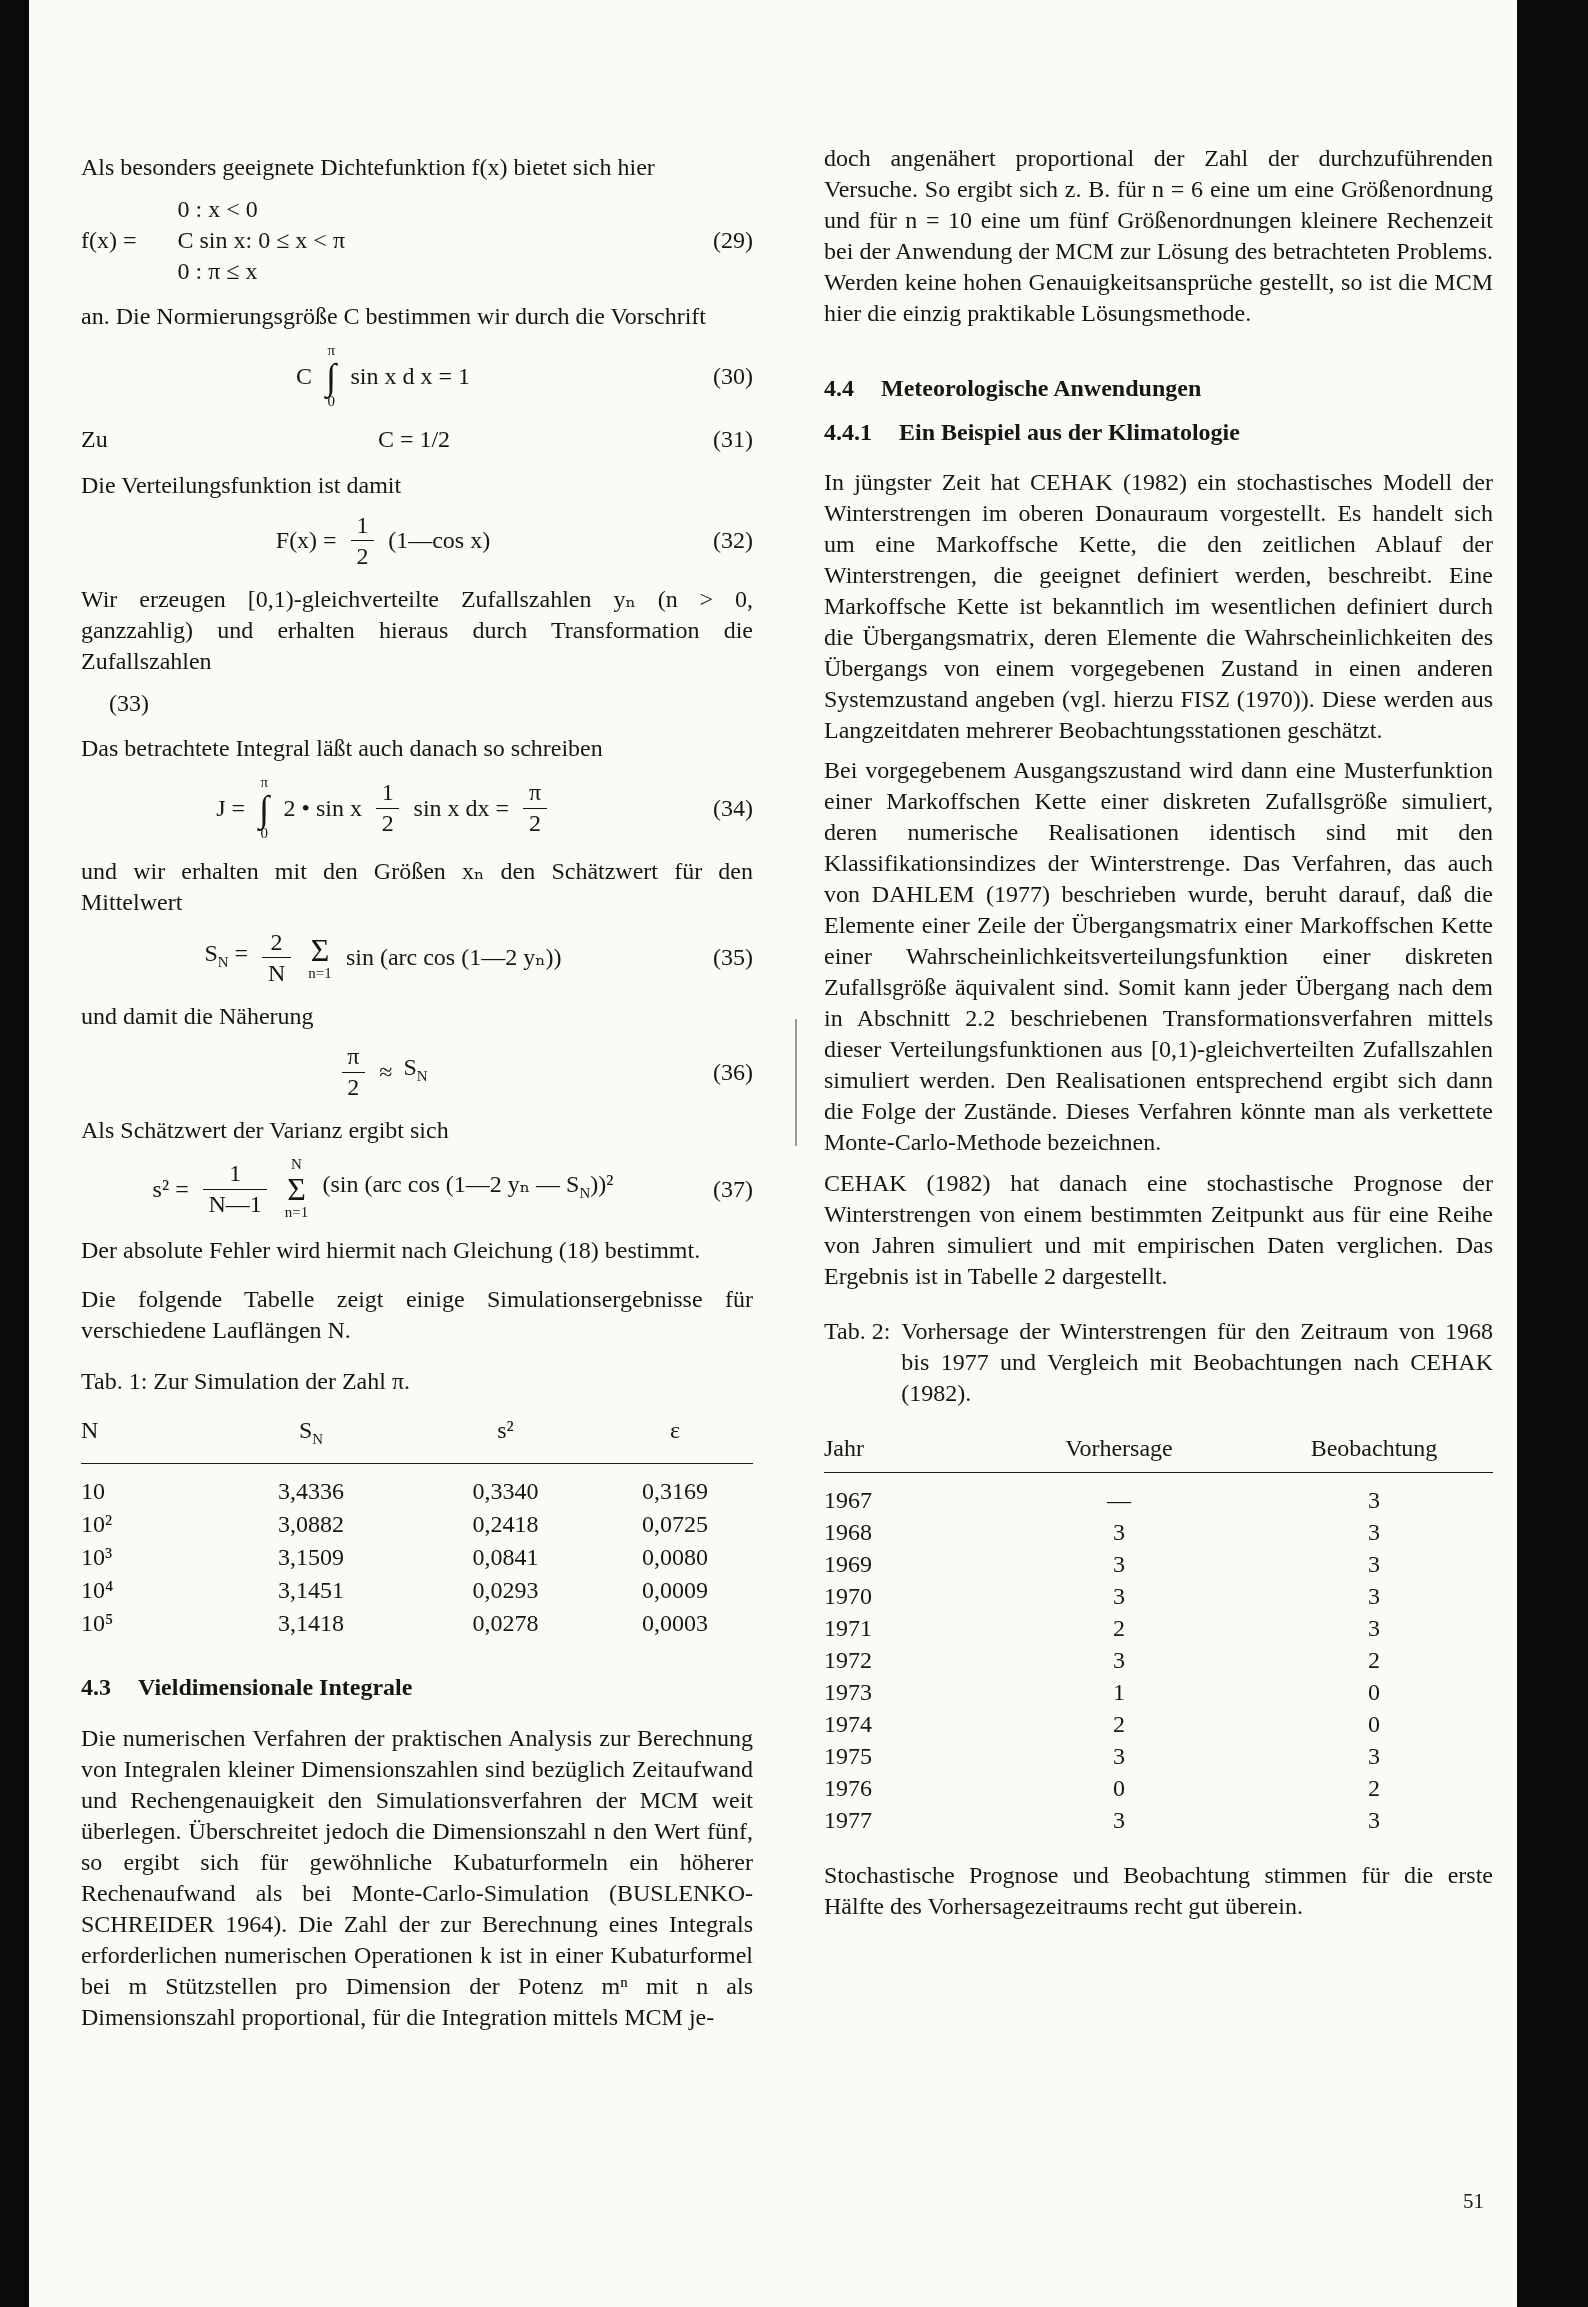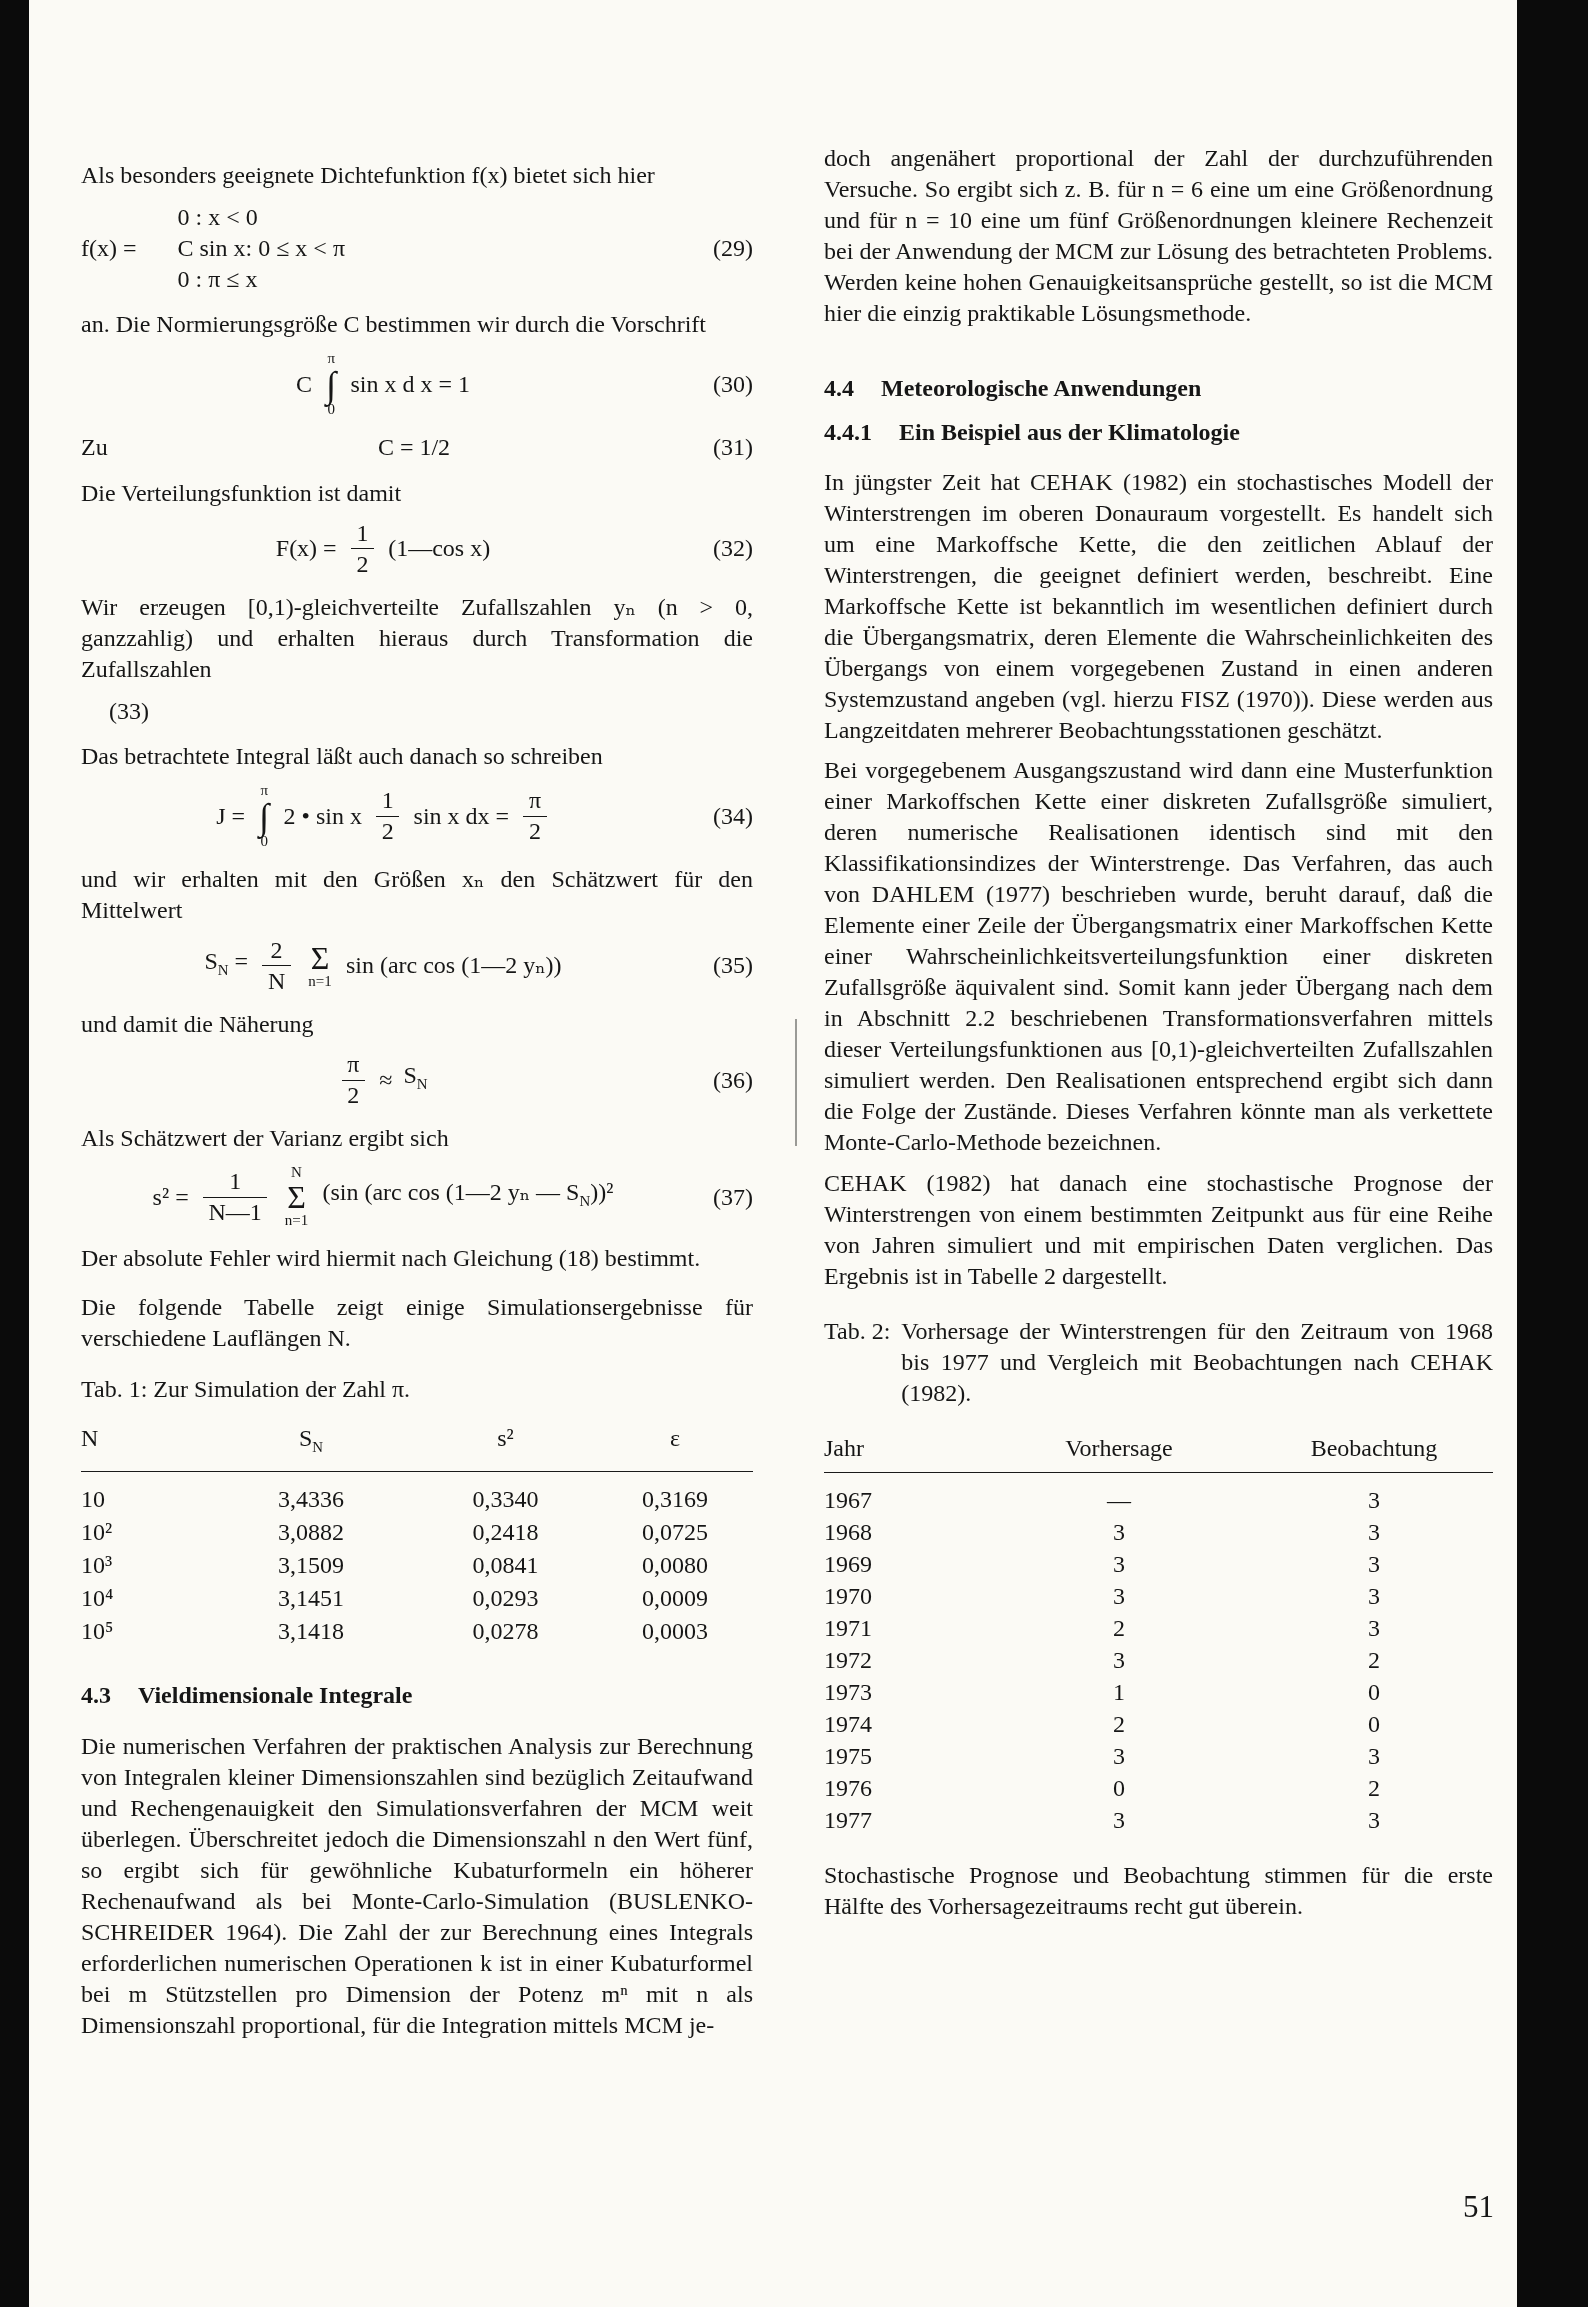--- a/index.html
+++ b/index.html
@@ -11,21 +11,21 @@
     color: #161616;
     font-family: "Liberation Serif", "DejaVu Serif", serif;
     overflow: hidden;
   }
   .scan-bar { position: absolute; top: 0; bottom: 0; background: #0b0b0b; }
   .scan-bar.left  { left: 0; width: 29px; }
   .scan-bar.right { right: 0; width: 71px; }
   .artifact { position: absolute; left: 795px; top: 1019px; width: 2.4px; height: 127px; background: #9a9a96; }
 
   .col { position: absolute; font-size: 24px; line-height: 31px; text-align: justify; }
-  .col-left  { left: 81px;  top: 160px; width: 672px; }
+  .col-left  { left: 81px;  top: 152px; width: 672px; }
   .col-right { left: 824px; top: 143px; width: 669px; }
 
   .para { margin: 0 0 9.5px; }
 
   
   .eq { display: flex; align-items: center; margin: 11px 0 14.3px; }
   .eq .ebody { flex: 1; display: flex; align-items: center; justify-content: center; gap: 11px; flex-wrap: nowrap; }
   .eq .ebody.start { justify-content: flex-start; padding-left: 0; gap: 41px; }
   .eq .eqnum { width: 68px; text-align: right; flex: none; }
   .eq .elabel { width: 62px; flex: none; text-align: left; }
@@ -55,21 +55,21 @@
   .tcaption.hang .cap-text { flex: 1; text-align: justify; }
   .table { margin-bottom: 24px; }
   .t1grid { display: grid; grid-template-columns: 127px 206px 183px 1fr; }
   .t2grid { display: grid; grid-template-columns: 159px 1fr 238px; }
   .t1grid > *:first-child, .t2grid > *:first-child { text-align: left; }
   .t1grid > *:not(:first-child), .t2grid > *:not(:first-child) { text-align: center; }
   .thead { border-bottom: 1.6px solid #1a1a1a; padding-bottom: 8px; margin-bottom: 11px; }
   .table1 .trow { line-height: 33px; }
   .table2 .trow { line-height: 32px; }
 
-  .page-number { position: absolute; left: 1463px; top: 2189px; font-size: 31px; }
+  .page-number { position: absolute; left: 1463px; top: 2189px; font-size: 21px; }
   .mt { margin-top: 17.5px; }
 </style>
 </head>
 <body>
 
 <div class="page">
   <div class="scan-bar left"></div>
   <div class="scan-bar right"></div>
   <div class="artifact"></div>
 

